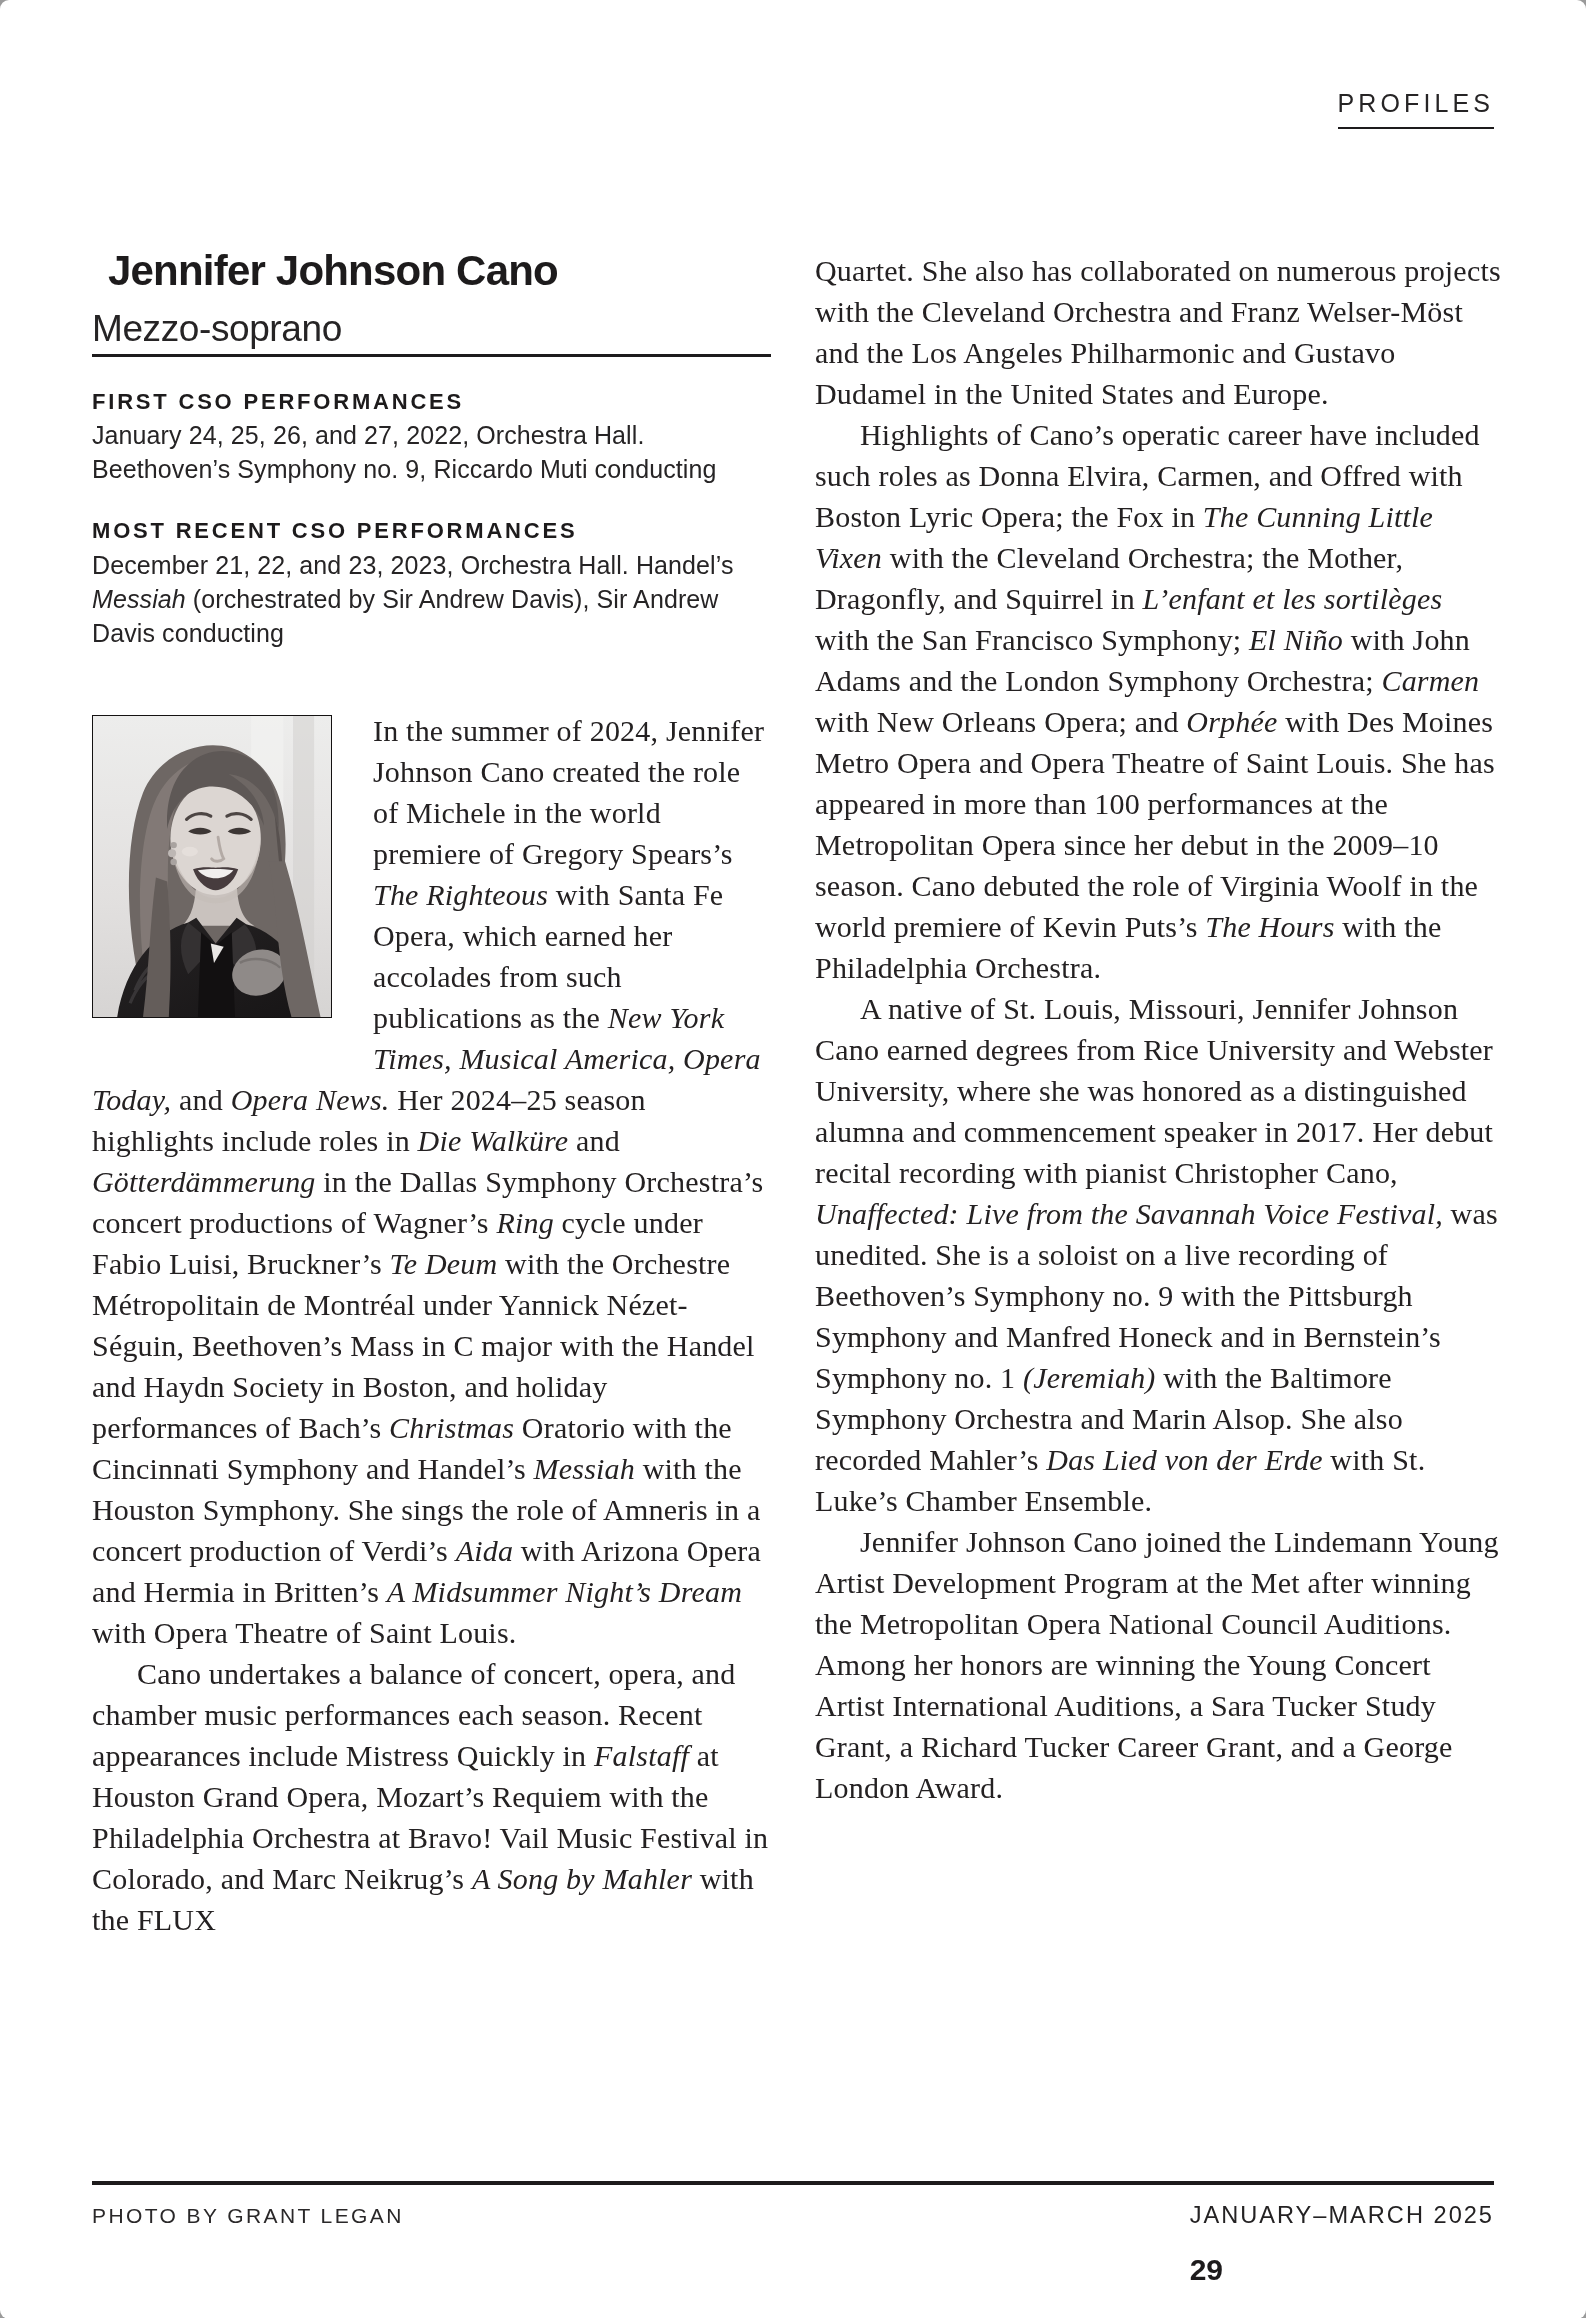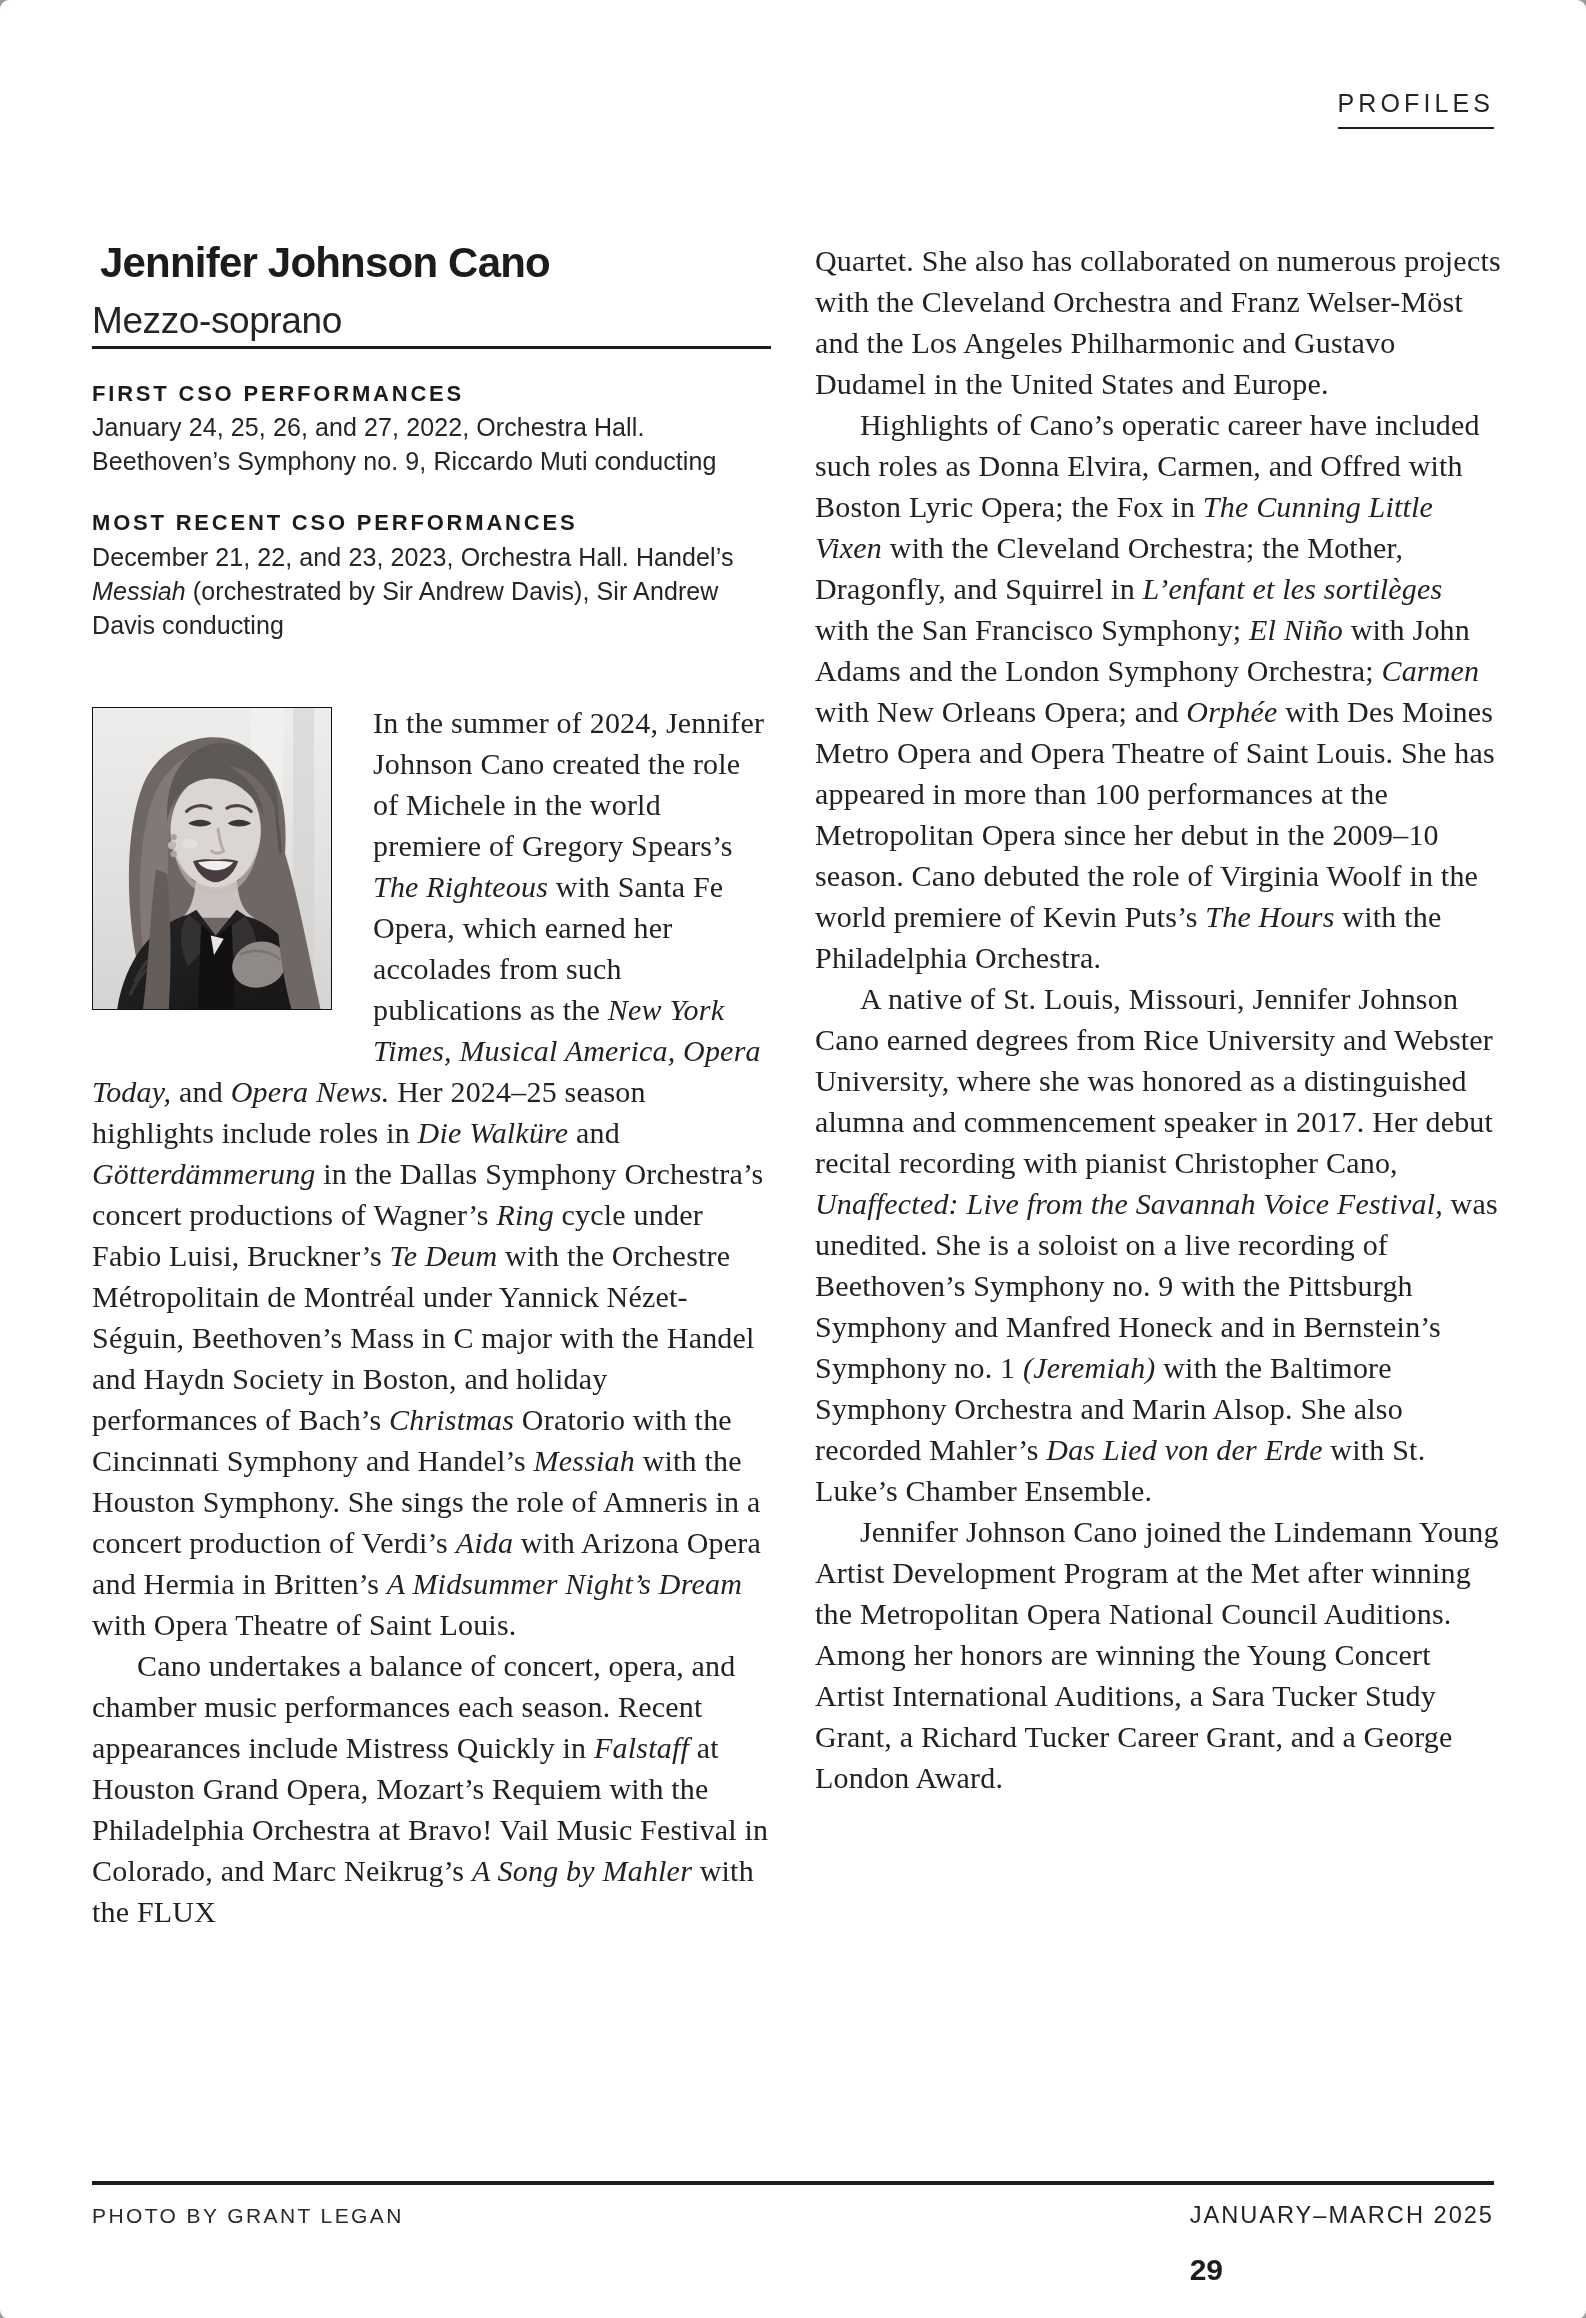--- a/index.html
+++ b/index.html
@@ -23,21 +23,21 @@
     border-bottom:2.4px solid #1d1b1c;
   }
 
   
   .left-col {
     position:absolute; left:92px; top:234px; width:679px;
   }
   .artist-name {
     font-family:"Liberation Sans", sans-serif;
     font-size:42px; line-height:42px; font-weight:700;
-    letter-spacing:-0.8px; color:#1d1b1c; margin:8px;
+    letter-spacing:-0.8px; color:#1d1b1c; margin:16px;
   }
   .voice-type {
     font-family:"Liberation Sans", sans-serif;
     font-size:37px; line-height:37px; font-weight:400;
     letter-spacing:-0.4px; color:#262425; margin-top:18px;
   }
   .head-rule {
     margin-top:7.3px; height:2.4px; background:#1d1b1c; width:100%;
   }
   .perf-label {
@@ -65,21 +65,21 @@
     float:left;
     width:240px; height:303px;
     border:1.6px solid #141212;
     margin:5.7px 41px 26px 0;
     box-sizing:border-box;
     background:#e9e7e6;
   }
   .photo-frame svg { display:block; width:100%; height:100%; }
 
   .right-col {
-    position:absolute; left:815px; top:240px; width:687px;
+    position:absolute; left:815px; top:250px; width:687px;
   }
 
   
   .footer {
     position:absolute; left:92px; right:92px; top:2181px;
     border-top:4.1px solid #1d1b1c;
     padding-top:17px;
     display:flex; justify-content:space-between; align-items:baseline;
     font-family:"Liberation Sans", sans-serif;
     gap:13px;

